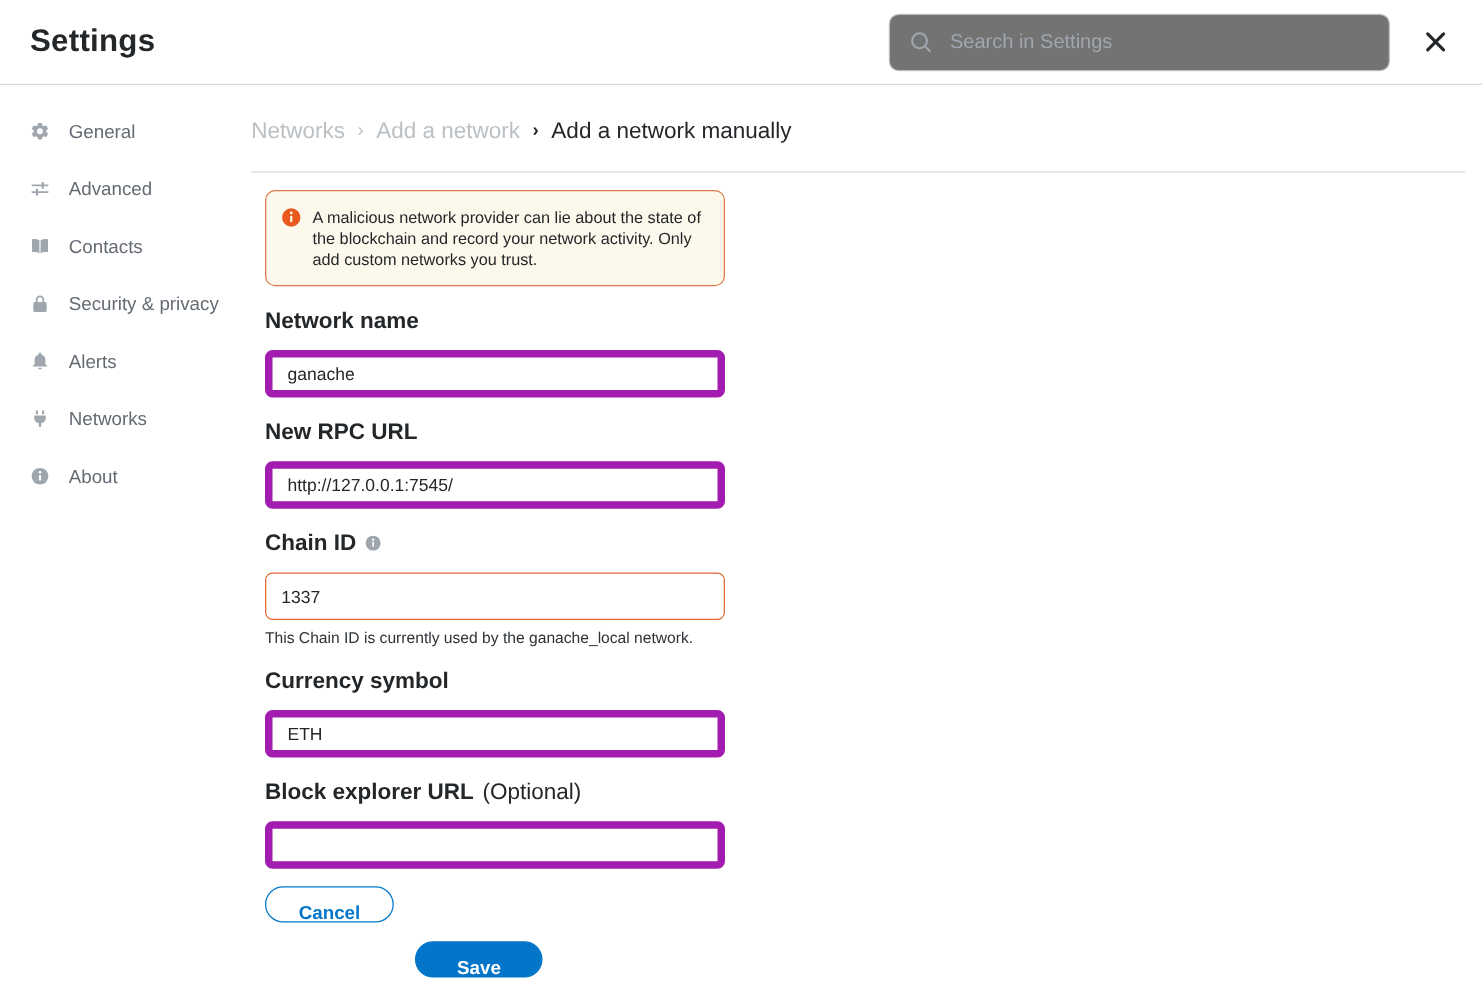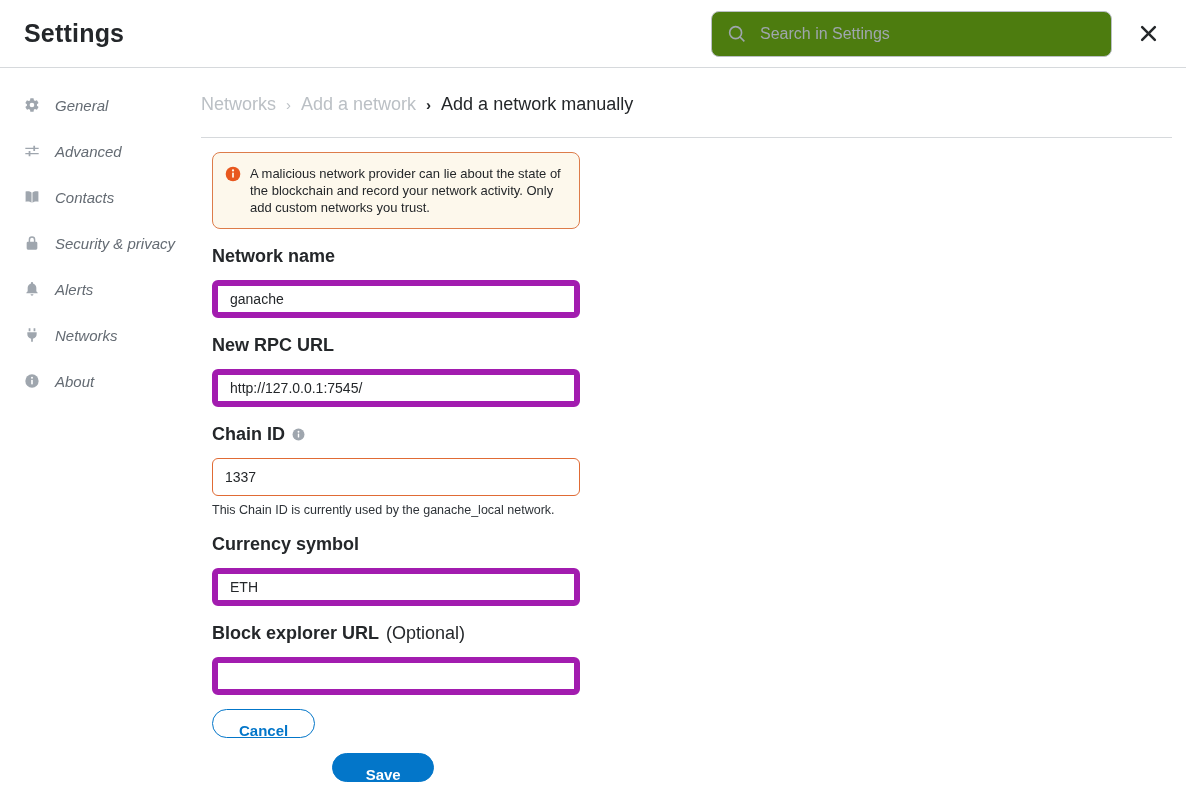--- a/index.html
+++ b/index.html
@@ -5,31 +5,31 @@
   * { margin:0; padding:0; box-sizing:border-box; }
   html,body { width:1186px; height:786px; background:#fff; overflow:hidden;
     font-family:"Liberation Sans", sans-serif; color:#24272a; }
 
   
   .header { height:68px; display:flex; align-items:center; padding:0 24px;
     border-bottom:1px solid #d6d9dc; }
   .header-title { font-size:25px; font-weight:700; letter-spacing:.2px; color:#24272a; }
   .header-right { margin-left:auto; display:flex; align-items:center; gap:22px; }
   .search-box { width:401px; height:46px; border:1px solid #bbc0c5; border-radius:8px;
-    display:flex; align-items:center; padding:0 14px; background:#4d7c0f; }
+    display:flex; align-items:center; padding:0 14px; background:#737373; }
   .search-box svg { flex:0 0 auto; }
   .search-input { border:none; outline:none; flex:1; margin-left:12px; font-size:16px;
     font-family:"Liberation Sans", sans-serif; color:#24272a; background:transparent; }
   .search-input::placeholder { color:#9fa6ae; }
   .close-btn { width:28px; height:28px; display:flex; align-items:center; justify-content:center;
     cursor:pointer; background:none; border:none; }
 
   
   .body-wrap { display:flex; height:718px; }
-  .sidebar { width:198px; flex:0 0 198px; padding-top:14px;font-style:italic; }
+  .sidebar { width:198px; flex:0 0 198px; padding-top:14px; }
   .side-item { display:flex; align-items:center; gap:15px; padding:12px 10px 12px 24px;
     min-height:46px; cursor:pointer; }
   .side-item svg { flex:0 0 16px; }
   .side-label { font-size:15px; color:#646b73; line-height:19px; }
 
   .main { flex:1; padding:0 14px 0 3px; }
   .breadcrumb { margin-top:26px; font-size:18px; display:flex; align-items:center; }
   .crumb-muted { color:#bbc0c5; }
   .crumb-sep-muted { color:#bbc0c5; margin:0 10px; font-size:15px; }
   .crumb-sep-dark { color:#24272a; margin:0 10px; font-size:15px; font-weight:700; }

